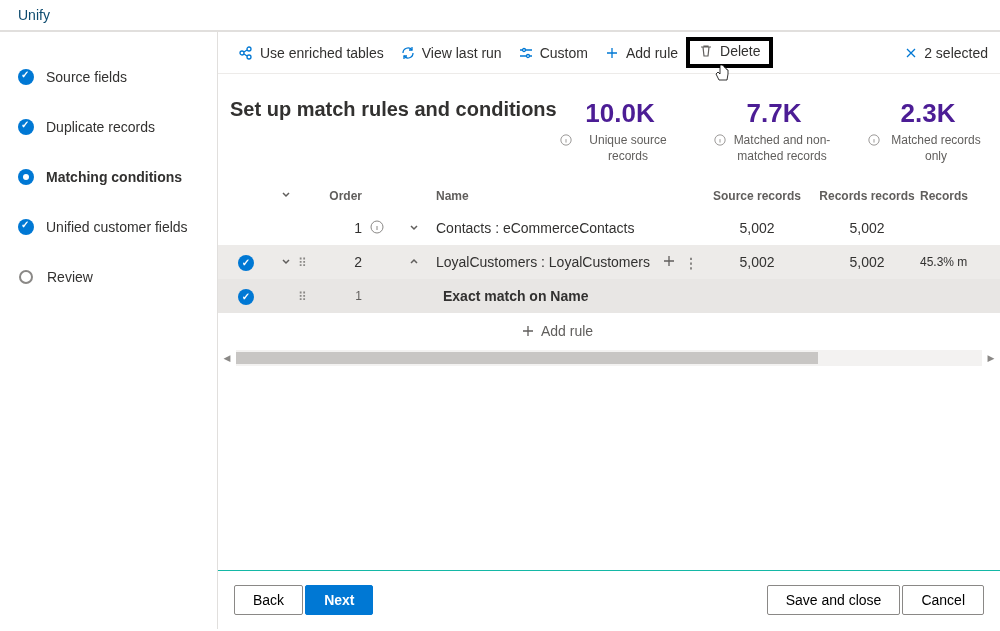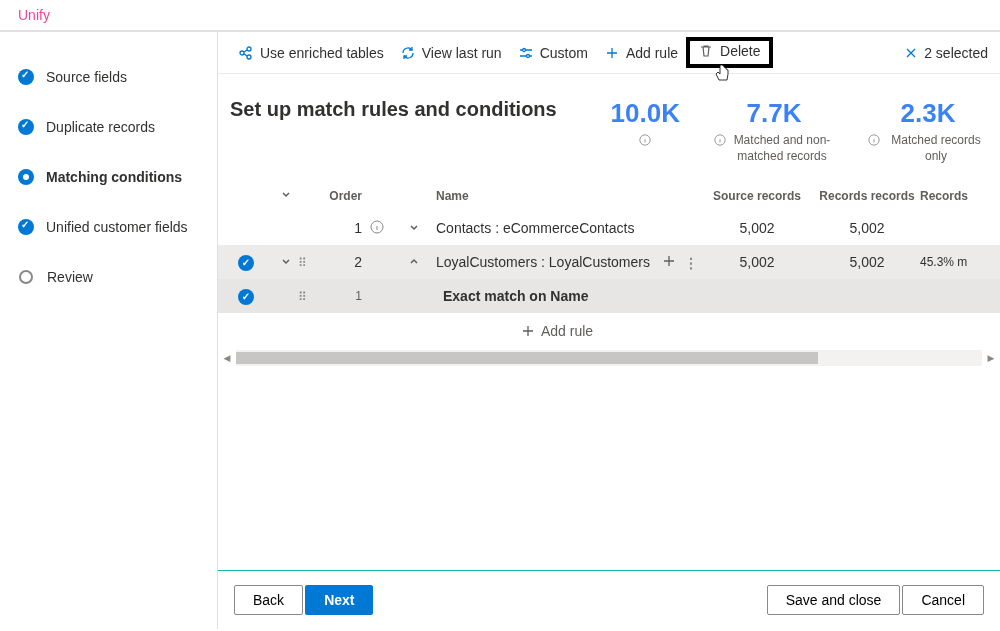--- a/index.html
+++ b/index.html
@@ -1,19 +1,19 @@
 <!DOCTYPE html>
 <html><head>
   <meta charset="utf-8">
   <style>
     * { margin: 0; padding: 0; box-sizing: border-box; font-family: "Segoe UI", -apple-system, sans-serif; }
     body { width: 1000px; height: 631px; overflow: hidden; background: #fff; color: #323130; font-size: 14px; }
     
     
-    .header { height: 32px; padding: 7px 18px; border-bottom: 2px solid #e1dfdd; font-size: 14px; font-weight: 400; color: #ec4899; }
+    .header { height: 32px; padding: 7px 18px; border-bottom: 2px solid #e1dfdd; font-size: 14px; font-weight: 400; color: #0c4a6e; }
     
     
     .layout { display: flex; height: calc(100% - 34px); }
     
     
     .sidebar { width: 217px; padding: 20px 0 0 0; flex-shrink: 0; }
     .step { display: flex; align-items: center; padding: 8px 18px; height: 50px; cursor: pointer; }
     .step-marker { width: 16px; height: 16px; border-radius: 50%; margin-right: 12px; flex-shrink: 0; position: relative; }
     .step-marker.done { background: #0078d4; }
     .step-marker.done::after { content: "✓"; position: absolute; color: #fff; font-size: 10px; top: 0; left: 3px; font-weight: bold; }
@@ -33,21 +33,21 @@
     .toolbar-spacer { flex: 1; }
     .selected-pill { display: inline-flex; align-items: center; gap: 6px; color: #323130; }
     .delete-highlight { border: 4px solid #000000; padding: 2px 0; position: relative; }
     .cursor-hand { position: absolute; left: 24px; top: 22px; }
     
     
     .title-row { display: flex; justify-content: space-between; padding: 24px 12px 16px 12px; align-items: flex-start; }
     .page-title { font-size: 20px; font-weight: 600; }
     .stats { display: flex; gap: 34px; }
     .stat { text-align: center; }
-    .stat-num { font-size: 26px; font-weight: 600; color: #3b82f6; }
+    .stat-num { font-size: 26px; font-weight: 600; color: #4c1d95; }
     .stat-label { display: flex; align-items: flex-start; gap: 4px; font-size: 12px; color: #605e5c; margin-top: 4px; justify-content: center; line-height: 1.3; max-width: 120px; }
     .stat-label svg { flex-shrink: 0; margin-top: 1px; }
     
     
     .table-head { display: flex; align-items: center; padding: 8px 12px; font-size: 12px; color: #605e5c; font-weight: 600; }
     .col-check { width: 44px; flex-shrink: 0; }
     .col-caret { width: 24px; flex-shrink: 0; text-align: center; }
     .col-drag { width: 24px; flex-shrink: 0; }
     .col-order { width: 40px; flex-shrink: 0; text-align: right; }
     .col-info { width: 30px; flex-shrink: 0; text-align: center; }
@@ -169,20 +169,21 @@
     <div class="title-row">
       <h1 class="page-title">Set up match rules and conditions</h1>
       <div class="stats">
         <div class="stat">
           <div class="stat-num">10.0K</div>
           <div class="stat-label">
               <svg width="12" height="12" viewBox="0 0 14 14" fill="none" stroke="#8a8886" stroke-width="1">
                 <circle cx="7" cy="7" r="6"></circle>
                 <path d="M7 4v0M7 6v4"></path>
               </svg>
+              <span>Unique source records</span>
             </div>
         </div>
         <div class="stat">
           <div class="stat-num">7.7K</div>
           <div class="stat-label">
               <svg width="12" height="12" viewBox="0 0 14 14" fill="none" stroke="#8a8886" stroke-width="1">
                 <circle cx="7" cy="7" r="6"></circle>
                 <path d="M7 4v0M7 6v4"></path>
               </svg>
               <span>Matched and non-matched records</span>

